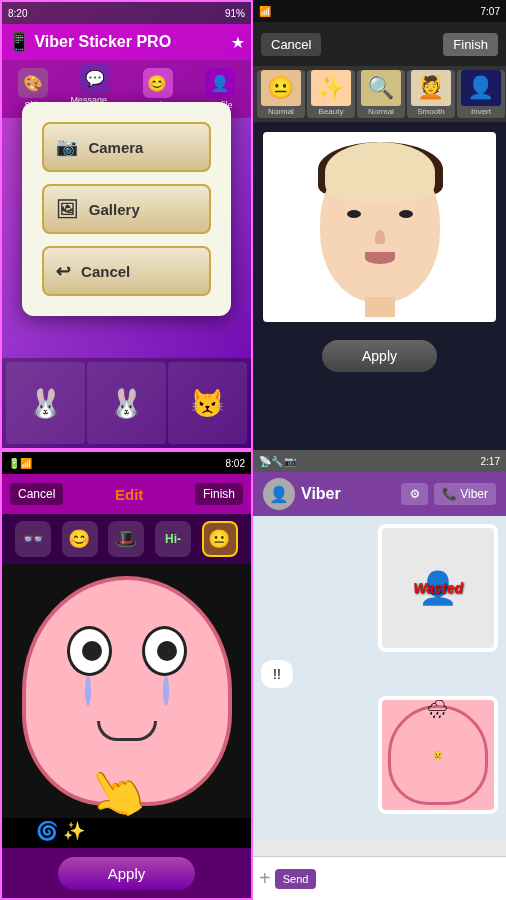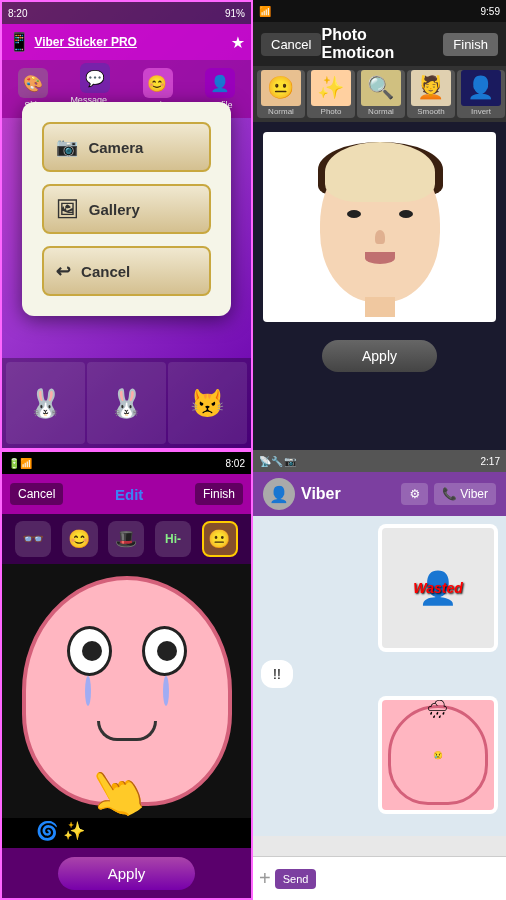--- a/index.html
+++ b/index.html
@@ -5,21 +5,21 @@
     * { margin: 0; padding: 0; box-sizing: border-box; }
     body { width: 506px; height: 900px; overflow: hidden; font-family: Arial, sans-serif; background: #000; }
 
     .screen { width: 506px; height: 900px; position: relative; display: grid; grid-template-columns: 253px 253px; grid-template-rows: 450px 450px; }
 
     
     .panel-tl { position: relative; background: linear-gradient(135deg, #cc44cc 0%, #9933cc 50%, #6600aa 100%); overflow: hidden; border: 2px solid #ff66ff; }
     .status-bar-tl { height: 22px; background: rgba(0,0,0,0.5); display: flex; align-items: center; justify-content: space-between; padding: 0 6px; color: white; font-size: 10px; }
     .viber-header { height: 36px; background: rgba(200,0,200,0.8); display: flex; align-items: center; justify-content: space-between; padding: 0 6px; }
     .viber-logo-bar { display: flex; align-items: center; gap: 4px; }
-    .viber-logo-text { color: white; font-size: 12px; font-weight: bold; text-decoration: underline; }
+    .viber-logo-text { color: white; font-size: 16px; font-weight: bold; }
     .nav-icon { width: 50px; display: flex; flex-direction: column; align-items: center; gap: 2px; cursor: pointer; }
     .nav-icon-img { width: 30px; height: 30px; border-radius: 6px; display: flex; align-items: center; justify-content: center; font-size: 16px; }
     .nav-label { color: white; font-size: 9px; }
     .nav-bar { height: 58px; background: rgba(150,0,150,0.7); display: flex; align-items: center; justify-content: space-around; }
     .dialog-overlay { position: absolute; top: 100px; left: 20px; right: 20px; background: #f5f5e8; border-radius: 12px; padding: 20px; display: flex; flex-direction: column; gap: 12px; box-shadow: 0 4px 20px rgba(0,0,0,0.5); z-index: 10; }
     .dialog-btn { background: linear-gradient(to bottom, #f0e8d0, #d4c090); border: 2px solid #c8a840; border-radius: 8px; padding: 12px; display: flex; align-items: center; gap: 10px; cursor: pointer; font-size: 15px; font-weight: bold; color: #333; }
     .dialog-btn-icon { font-size: 18px; }
     .sticker-row { position: absolute; bottom: 0; left: 0; right: 0; height: 90px; display: flex; gap: 2px; padding: 4px; background: rgba(0,0,0,0.3); }
     .sticker-cell { flex: 1; background: rgba(255,255,255,0.1); border-radius: 4px; display: flex; align-items: center; justify-content: center; font-size: 28px; }
 
@@ -35,21 +35,21 @@
     .filter-face { width: 40px; height: 36px; border-radius: 3px; object-fit: cover; display: flex; align-items: center; justify-content: center; font-size: 22px; }
     .filter-label { font-size: 8px; color: #ccc; margin-top: 1px; }
     .face-preview { background: white; margin: 10px; border-radius: 4px; height: 190px; display: flex; align-items: center; justify-content: center; overflow: hidden; }
     .apply-btn-tr { margin: 8px auto; display: block; background: linear-gradient(to bottom, #666, #444); color: white; font-size: 14px; padding: 8px 40px; border-radius: 20px; cursor: pointer; border: none; }
 
     
     .panel-bl { position: relative; background: #000; overflow: hidden; border: 2px solid #ff66ff; }
     .status-bar-bl { height: 22px; background: rgba(0,0,0,0.8); display: flex; align-items: center; justify-content: space-between; padding: 0 6px; color: white; font-size: 10px; }
     .edit-bar { height: 40px; background: rgba(180,0,180,0.9); display: flex; align-items: center; justify-content: space-between; padding: 0 8px; }
     .edit-cancel-btn { color: white; font-size: 12px; background: rgba(0,0,0,0.4); padding: 4px 8px; border-radius: 4px; cursor: pointer; }
-    .edit-title { color: #3b82f6; font-size: 15px; font-weight: bold; }
+    .edit-title { color: #f97316; font-size: 15px; font-weight: bold; }
     .edit-finish-btn { color: white; font-size: 12px; background: rgba(0,0,0,0.4); padding: 4px 8px; border-radius: 4px; cursor: pointer; }
     .emoticon-tool-row { height: 50px; background: rgba(60,0,80,0.9); display: flex; align-items: center; justify-content: space-around; padding: 0 8px; }
     .tool-icon { width: 36px; height: 36px; background: rgba(255,255,255,0.15); border-radius: 8px; display: flex; align-items: center; justify-content: center; font-size: 18px; cursor: pointer; }
     .tool-icon.active { background: rgba(255,200,0,0.4); border: 2px solid #ffcc00; }
     .canvas-area { position: absolute; top: 112px; left: 0; right: 0; bottom: 80px; background: #111; display: flex; align-items: center; justify-content: center; overflow: hidden; }
     .apply-bar { position: absolute; bottom: 0; left: 0; right: 0; height: 50px; background: rgba(100,0,120,0.9); display: flex; align-items: center; justify-content: center; }
     .apply-btn-bl { background: linear-gradient(to bottom, #aa44aa, #7700aa); color: white; font-size: 15px; padding: 8px 50px; border-radius: 20px; cursor: pointer; border: none; }
     .bottom-icons-row { position: absolute; bottom: 50px; left: 0; right: 0; height: 30px; display: flex; gap: 4px; padding: 2px 8px; }
     .bottom-icon { font-size: 18px; }
 
@@ -135,35 +135,34 @@
     <div class="sticker-row">
       <div class="sticker-cell">🐰</div>
       <div class="sticker-cell">🐰</div>
       <div class="sticker-cell">😾</div>
     </div>
   </div>
 
   <div class="panel-tr">
     <div class="status-bar-tr">
       <span>📶</span>
-      <span>9:59</span>
+      <span>7:07</span>
     </div>
     <div class="photo-emoticon-bar">
       <div class="pe-cancel-btn">Cancel</div>
-      <div class="pe-title">Photo Emoticon</div>
       <div class="pe-finish-btn">Finish</div>
     </div>
     <div class="filter-row">
       <div class="filter-cell">
         <div class="filter-face" style="background:#e8c090">😐</div>
         <span class="filter-label">Normal</span>
       </div>
       <div class="filter-cell">
         <div class="filter-face" style="background:#ffd0a0">✨</div>
-        <span class="filter-label">Photo</span>
+        <span class="filter-label">Beauty</span>
       </div>
       <div class="filter-cell">
         <div class="filter-face" style="background:#d0c080">🔍</div>
         <span class="filter-label">Normal</span>
       </div>
       <div class="filter-cell">
         <div class="filter-face" style="background:#e0d0b0">💆</div>
         <span class="filter-label">Smooth</span>
       </div>
       <div class="filter-cell">

